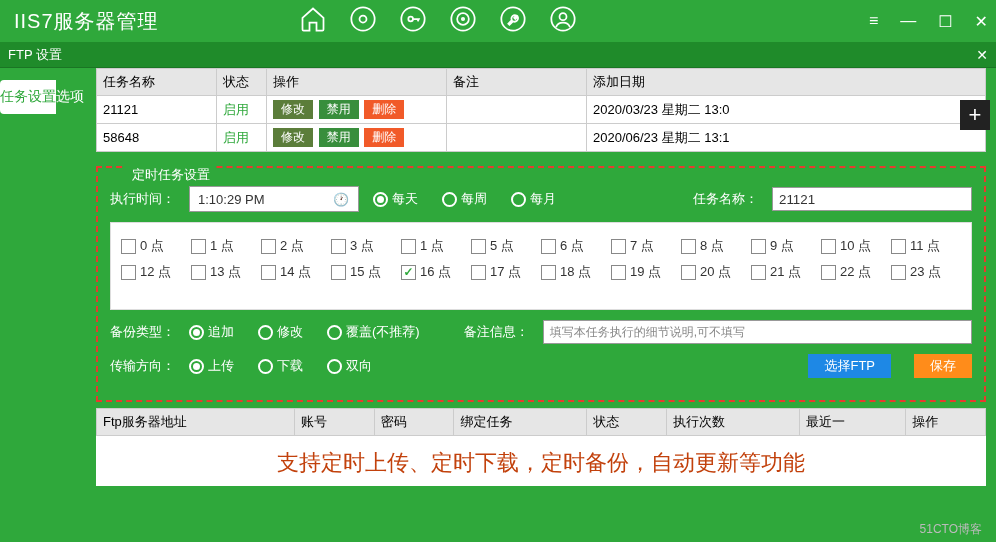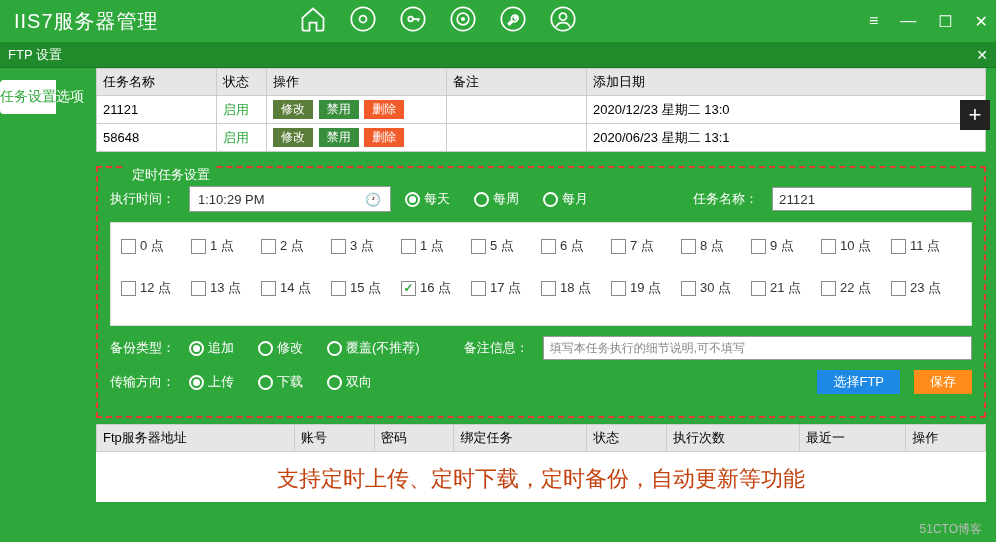--- a/index.html
+++ b/index.html
@@ -29,38 +29,38 @@
   .b-edit { background: #5b7d3a; }
   .b-disable { background: #388e3c; }
   .b-delete { background: #f15a29; }
   .task-wrap { position: relative; }
   .add-btn { position: absolute; right: -4px; top: 32px; width: 30px; height: 30px; background: #222; color: #fff; font-size: 22px; display: flex; align-items: center; justify-content: center; cursor: pointer; }
 
   .settings-block { margin-top: 14px; border: 2px dashed #e63b2e; padding: 8px 12px 12px 12px; background: #2fa83b; color: #fff; font-size: 13px; position: relative; }
   .legend { position: absolute; top: -2px; left: 28px; background: #2fa83b; padding: 0 6px; font-size: 13px; }
 
   .row { display: flex; align-items: center; gap: 14px; margin: 10px 0; flex-wrap: wrap; }
-  .time-input { width: 202px; height: 26px; background: #fff; color: #333; display: flex; align-items: center; padding: 0 8px; border: 1px solid #999; position: relative; }
+  .time-input { width: 170px; height: 26px; background: #fff; color: #333; display: flex; align-items: center; padding: 0 8px; border: 1px solid #999; position: relative; }
   .time-input .clock { margin-left: auto; }
   .radio { width: 15px; height: 15px; border: 2px solid #fff; border-radius: 50%; display: inline-flex; align-items: center; justify-content: center; margin-right: 4px; }
   .radio.sel::after { content: ""; width: 7px; height: 7px; background: #fff; border-radius: 50%; }
   .rlabel { display: inline-flex; align-items: center; margin-right: 10px; cursor: pointer; }
   .name-input { width: 200px; height: 24px; background: #fff; border: 1px solid #999; color: #333; padding: 0 6px; }
 
   .hours-box { background: #fff; color: #333; padding: 14px 10px 18px 10px; border: 1px solid #ddd; }
-  .hrow { display: flex; flex-wrap: wrap; gap: 24px 14px; margin-bottom: 10px; }
+  .hrow { display: flex; flex-wrap: wrap; gap: 8px 14px; margin-bottom: 10px; }
   .hitem { display: inline-flex; align-items: center; gap: 4px; font-size: 13px; min-width: 56px; }
   .cb { width: 15px; height: 15px; border: 1px solid #888; background: #fff; display: inline-flex; align-items: center; justify-content: center; }
   .cb.chk { color: #2fa83b; }
   .cb.chk::after { content: "✓"; font-size: 12px; font-weight: bold; }
 
   .remark-input { flex: 1; min-width: 300px; height: 24px; background: #fff; color: #888; border: 1px solid #999; padding: 0 6px; font-size: 12px; display: flex; align-items: center; }
   .btn-wide { padding: 3px 16px; color: #fff; font-size: 13px; cursor: pointer; }
   .b-select { background: #1e88e5; }
-  .b-save { background: #ff8c1a; }
+  .b-save { background: #ff8c1a; margin-left: 9px; }
 
   table.ftp { width: 100%; border-collapse: collapse; background: #ef4444; font-size: 13px; margin-top: 6px; }
   table.ftp th { background: #e6e6e6; text-align: left; padding: 4px 6px; border: 1px solid #ccc; font-weight: 400; }
 
   .bottom-note { text-align: center; color: #c2410c; font-size: 22px; padding: 12px 0 8px 0; background: #fff; }
   .watermark { position: absolute; right: 14px; bottom: 4px; color: #bbb; font-size: 12px; }
 </style>
 </head>
 <body>
 
@@ -130,21 +130,21 @@
         <tbody>
           <tr>
             <td>21121</td>
             <td style="color:#2fa83b">启用</td>
             <td>
               <span class="btn-mini b-edit">修改</span>
               <span class="btn-mini b-disable">禁用</span>
               <span class="btn-mini b-delete">删除</span>
             </td>
             <td></td>
-            <td>2020/12/23 星期二 13:0</td>
+            <td>2020/03/23 星期二 13:0</td>
           </tr>
           <tr>
             <td>58648</td>
             <td style="color:#2fa83b">启用</td>
             <td>
               <span class="btn-mini b-edit">修改</span>
               <span class="btn-mini b-disable">禁用</span>
               <span class="btn-mini b-delete">删除</span>
             </td>
             <td></td>
@@ -257,21 +257,21 @@
               <span class="hitem">
                 <span class="cb"></span>
                 <span>18 点</span>
               </span>
               <span class="hitem">
                 <span class="cb"></span>
                 <span>19 点</span>
               </span>
               <span class="hitem">
                 <span class="cb"></span>
-                <span>30 点</span>
+                <span>20 点</span>
               </span>
               <span class="hitem">
                 <span class="cb"></span>
                 <span>21 点</span>
               </span>
               <span class="hitem">
                 <span class="cb"></span>
                 <span>22 点</span>
               </span>
               <span class="hitem">

